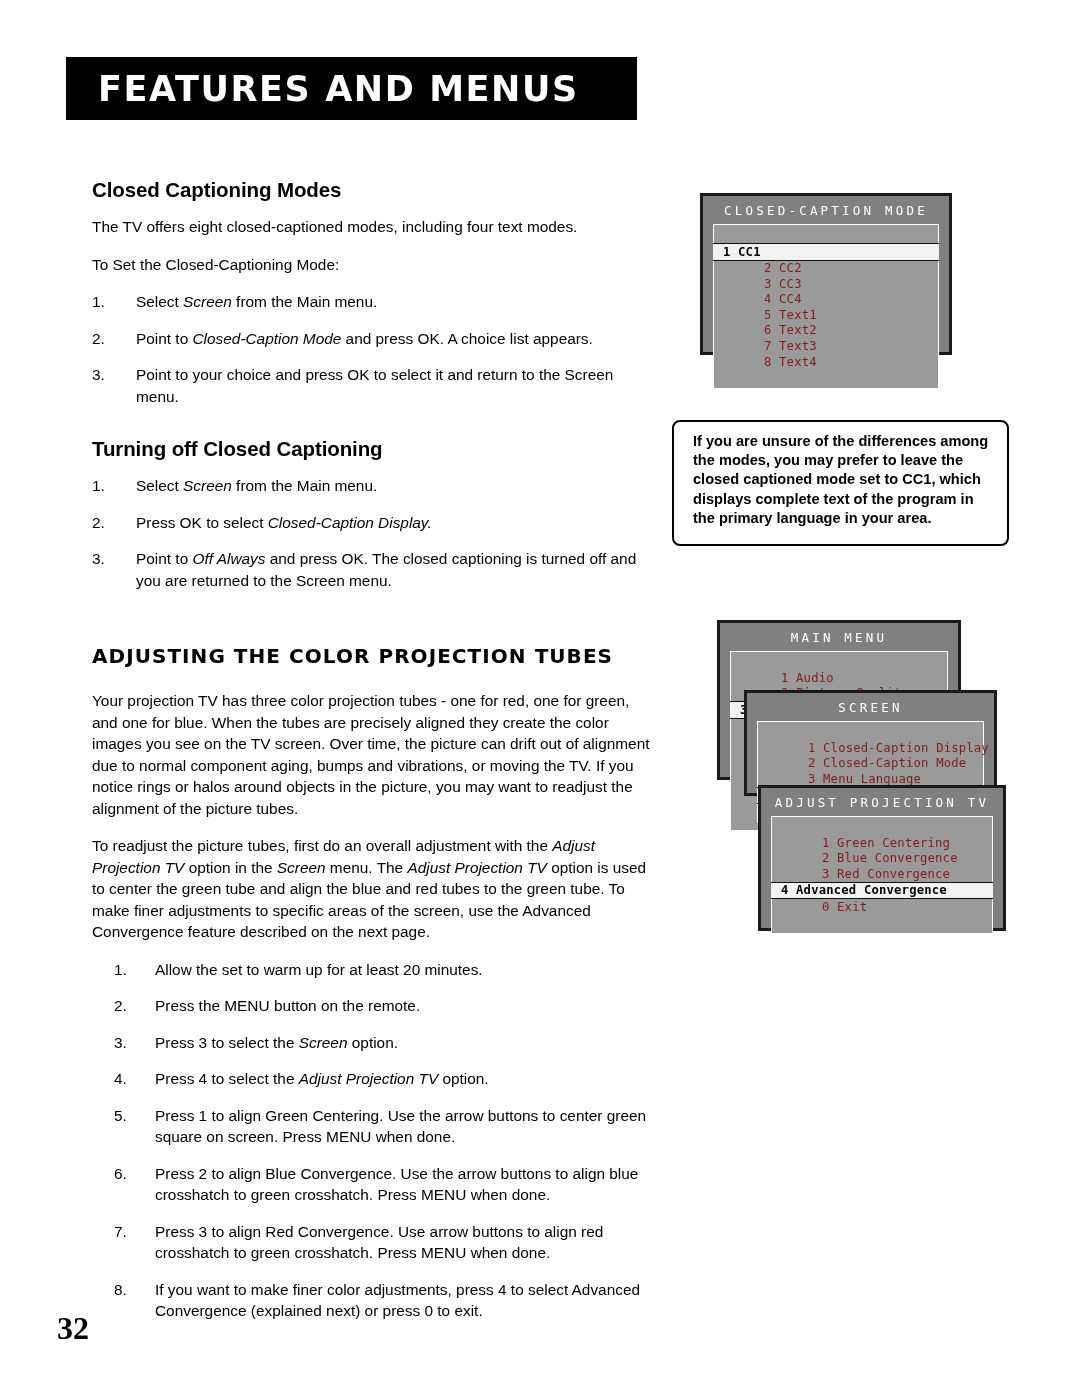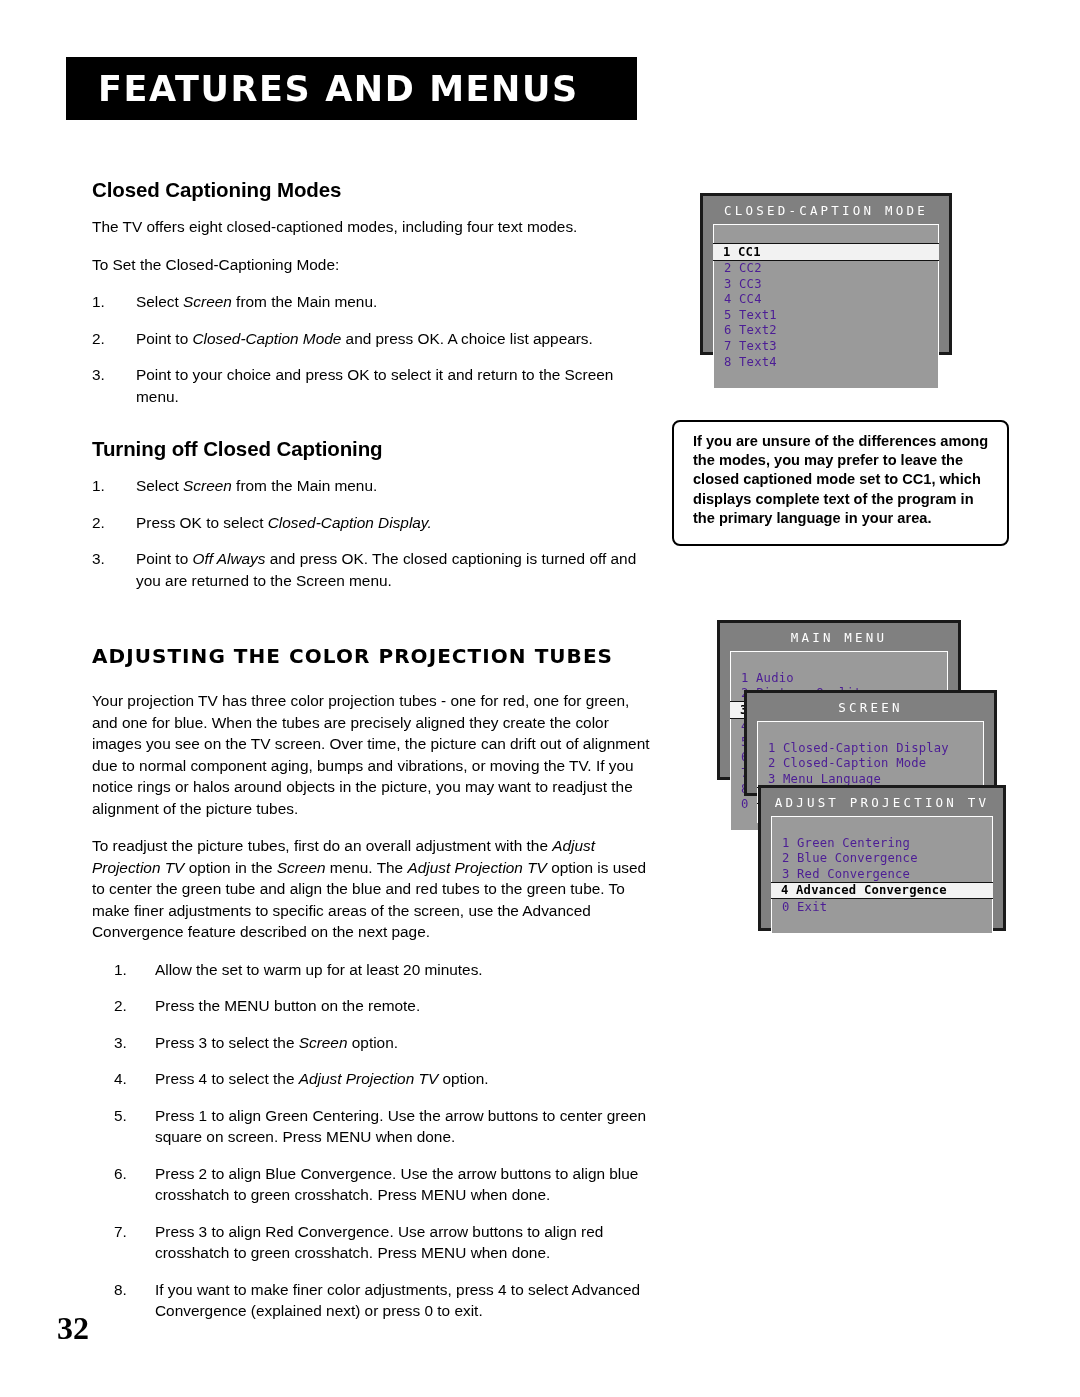--- a/index.html
+++ b/index.html
@@ -130,24 +130,25 @@
   .osd-list {
     background: #9a9a9a;
     border: 1.5px solid #ffffff;
     box-sizing: border-box;
     margin: 0 10px;
     padding: 18px 0;
   }
   .osd-item {
     font-size: 12.2px;
     line-height: 14.6px;
-    color: #4c1d95;
+    color: #7f1d1d;
     padding: 0.5px 0 0.5px 10px;
     white-space: nowrap;
     letter-spacing: 0.2px;
+    margin-left: 40px;
   }
   .osd-item.sel {
     background: #f2f2f2;
     color: #000000;
     font-weight: bold;
     border-top: 1px solid #111;
     border-bottom: 1px solid #111;
     margin: 0 -1px;
   }
 

